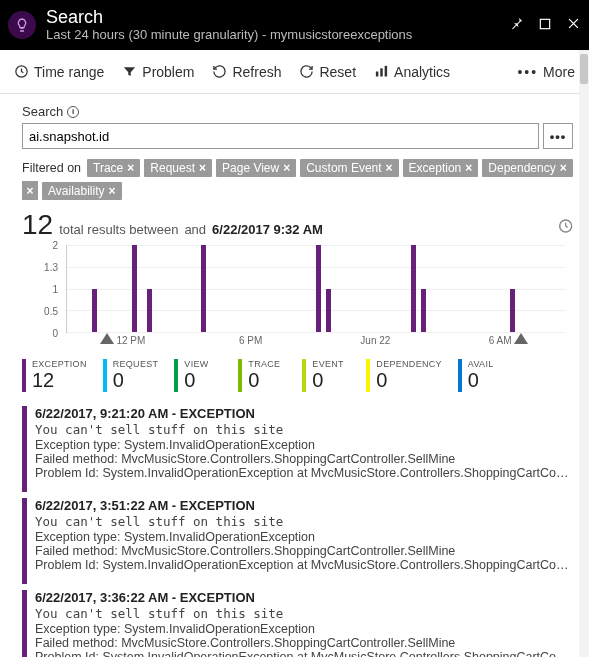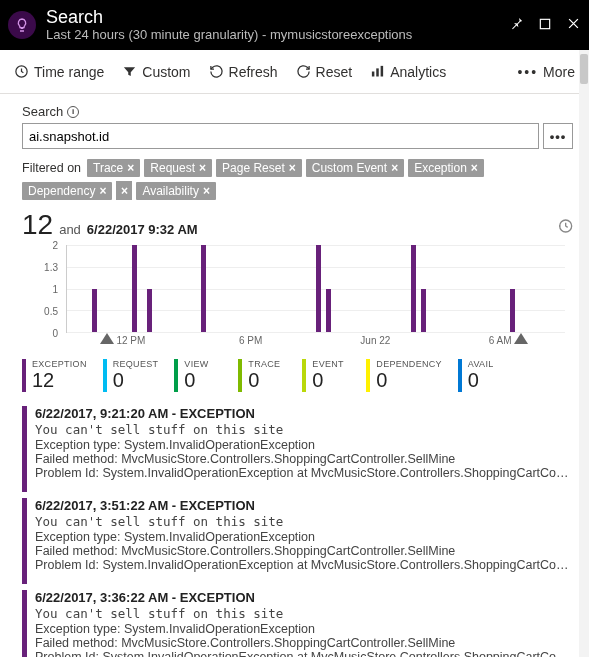--- a/index.html
+++ b/index.html
@@ -107,21 +107,21 @@
     <svg viewBox="0 0 24 24" fill="none" stroke="#333" stroke-width="2">
         <circle cx="12" cy="12" r="9"></circle>
         <path d="M12 7v5l3 2"></path>
       </svg>
     <span>Time range</span>
   </div>
   <div class="tool">
     <svg viewBox="0 0 24 24" fill="#333">
         <path d="M3 5h18l-7 8v6l-4-2v-4z"></path>
       </svg>
-    <span>Custom</span>
+    <span>Problem</span>
   </div>
   <div class="tool">
     <svg viewBox="0 0 24 24" fill="none" stroke="#333" stroke-width="2">
         <path d="M3 12a9 9 0 1 0 3-6.7L3 8"></path>
         <path d="M3 3v5h5"></path>
       </svg>
     <span>Refresh</span>
   </div>
   <div class="tool">
     <svg viewBox="0 0 24 24" fill="none" stroke="#333" stroke-width="2">
@@ -164,21 +164,21 @@
     <span class="lbl">Filtered on</span>
     <span class="pill">
         <span>Trace</span>
         <span class="x">×</span>
       </span>
     <span class="pill">
         <span>Request</span>
         <span class="x">×</span>
       </span>
     <span class="pill">
-        <span>Page Reset</span>
+        <span>Page View</span>
         <span class="x">×</span>
       </span>
     <span class="pill">
         <span>Custom Event</span>
         <span class="x">×</span>
       </span>
     <span class="pill">
         <span>Exception</span>
         <span class="x">×</span>
       </span>
@@ -188,20 +188,21 @@
       </span>
     <span class="pillx">×</span>
     <span class="pill">
         <span>Availability</span>
         <span class="x">×</span>
       </span>
   </div>
 
   <div class="rhdr">
     <span class="big">12</span>
+    <span>total results between</span>
     <span>and</span>
     <span class="b">6/22/2017 9:32 AM</span>
     <span class="histbtn">
       <svg width="16" height="16" viewBox="0 0 24 24" fill="none" stroke="#888" stroke-width="2">
           <circle cx="13" cy="12" r="9"></circle>
           <path d="M13 7v5l3 2"></path>
           <path d="M3 12h2"></path>
         </svg>
     </span>
   </div>

